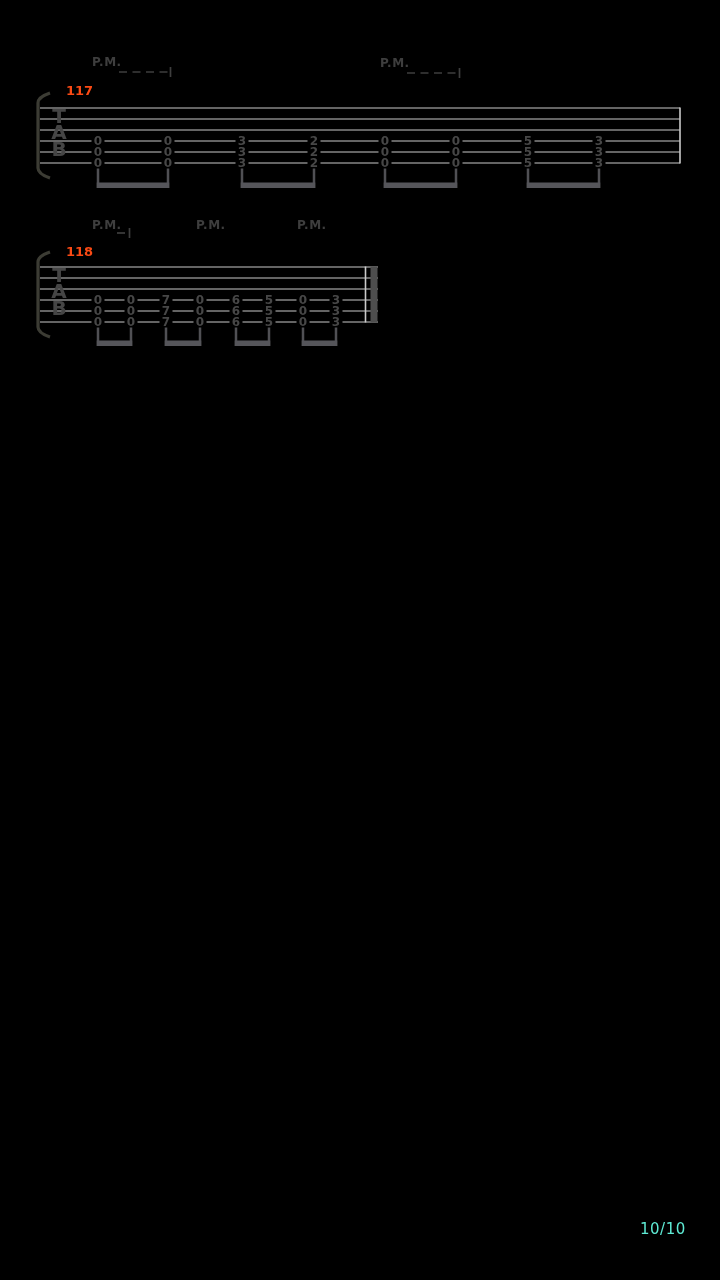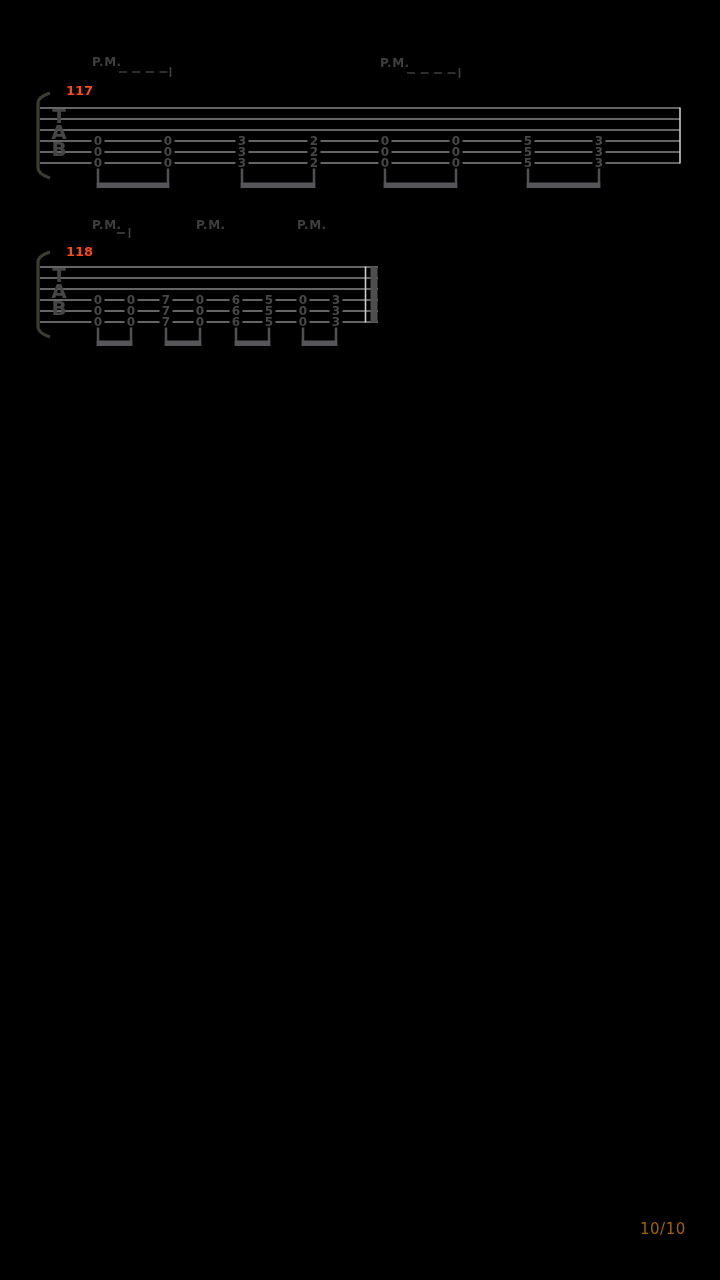--- a/index.html
+++ b/index.html
@@ -19,21 +19,21 @@
     left: 0;
     top: 0;
   }
   .page-indicator {
     position: absolute;
     left: 640px;
     top: 1220px;
     width: 60px;
     font-size: 15px;
     letter-spacing: 0.5px;
-    color: #a16207;
+    color: #5eead4;
   }
 </style>
 </head>
 <body>
 
 <div class="page">
   <svg class="score-svg" id="score-svg" width="720" height="1280" viewBox="0 0 720 1280">
       <g>
         <path d="M 50 93 Q 38 97 38 103 L 38 168 Q 38 174 50 178" stroke="#3c3c34" stroke-width="3.2" fill="none"></path>
         <line x1="40" y1="108" x2="680" y2="108" stroke="#c9c9c9" stroke-width="1"></line>

